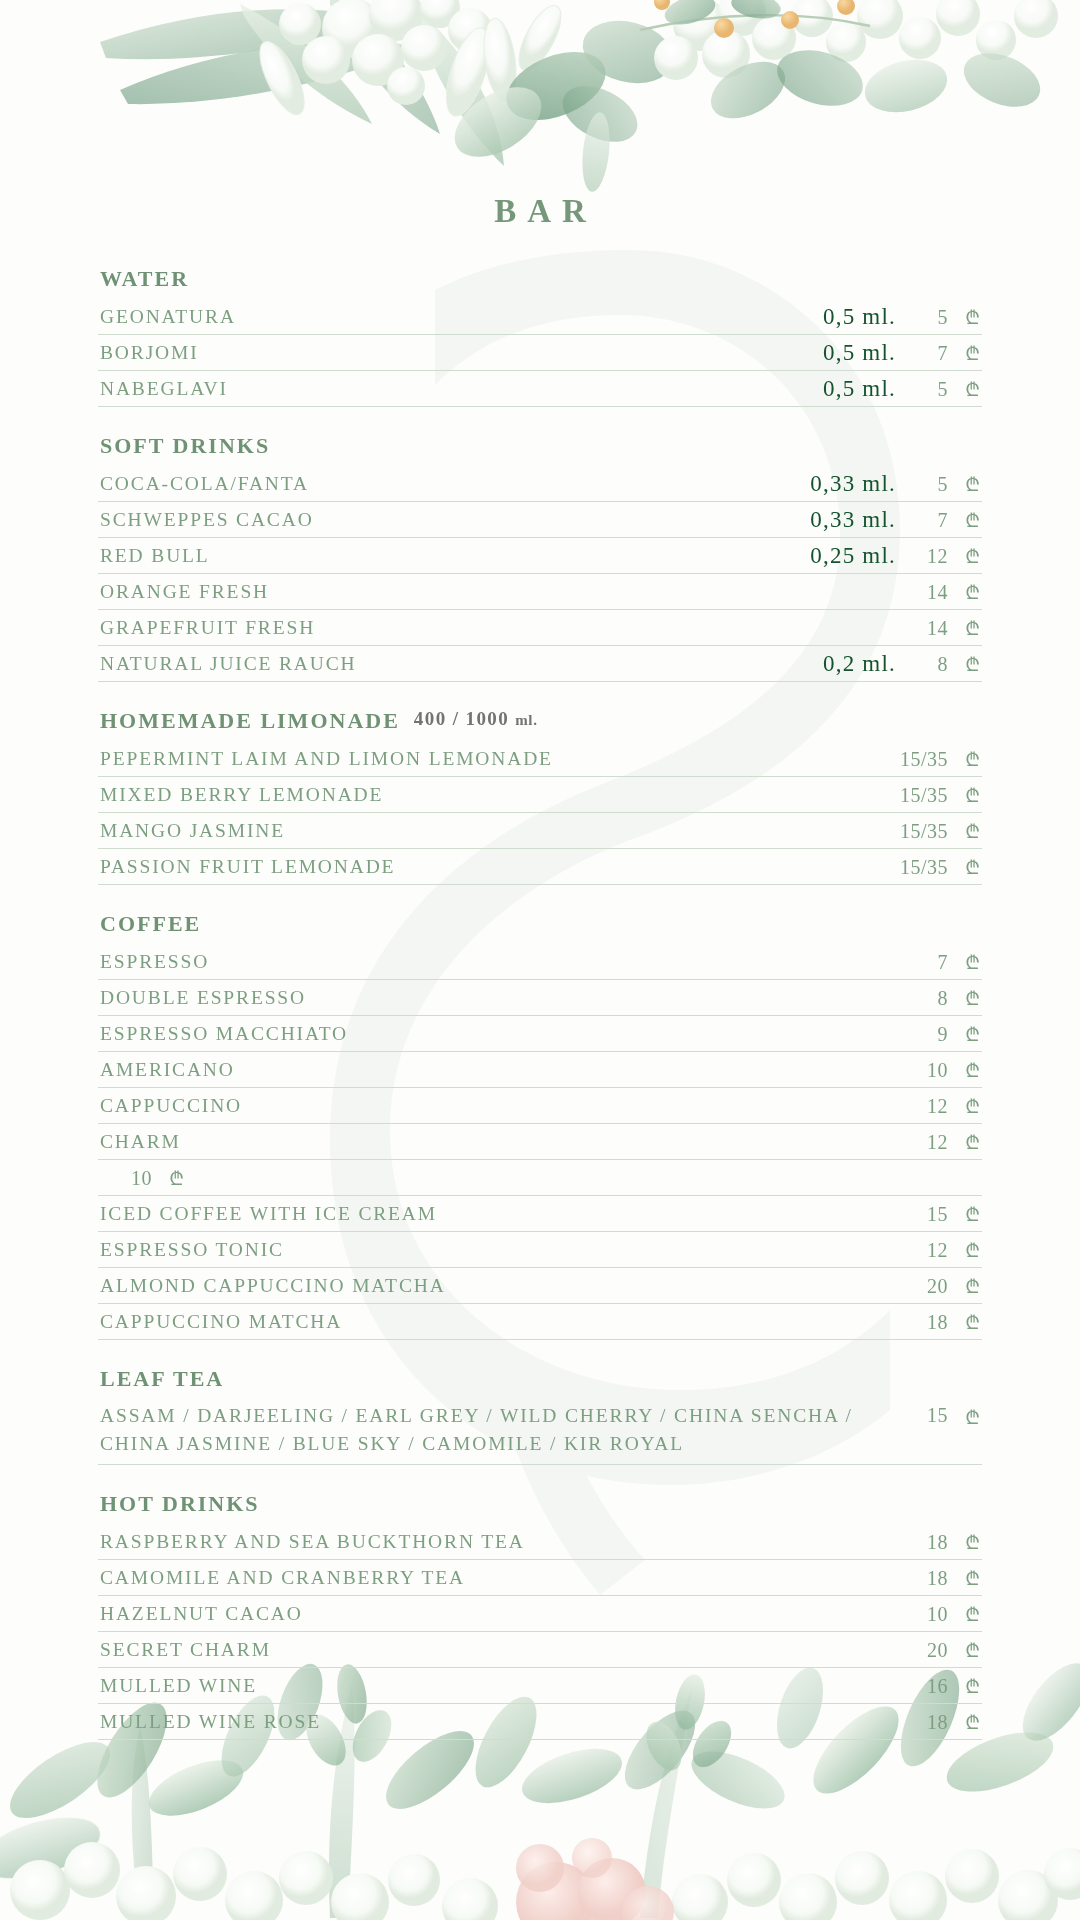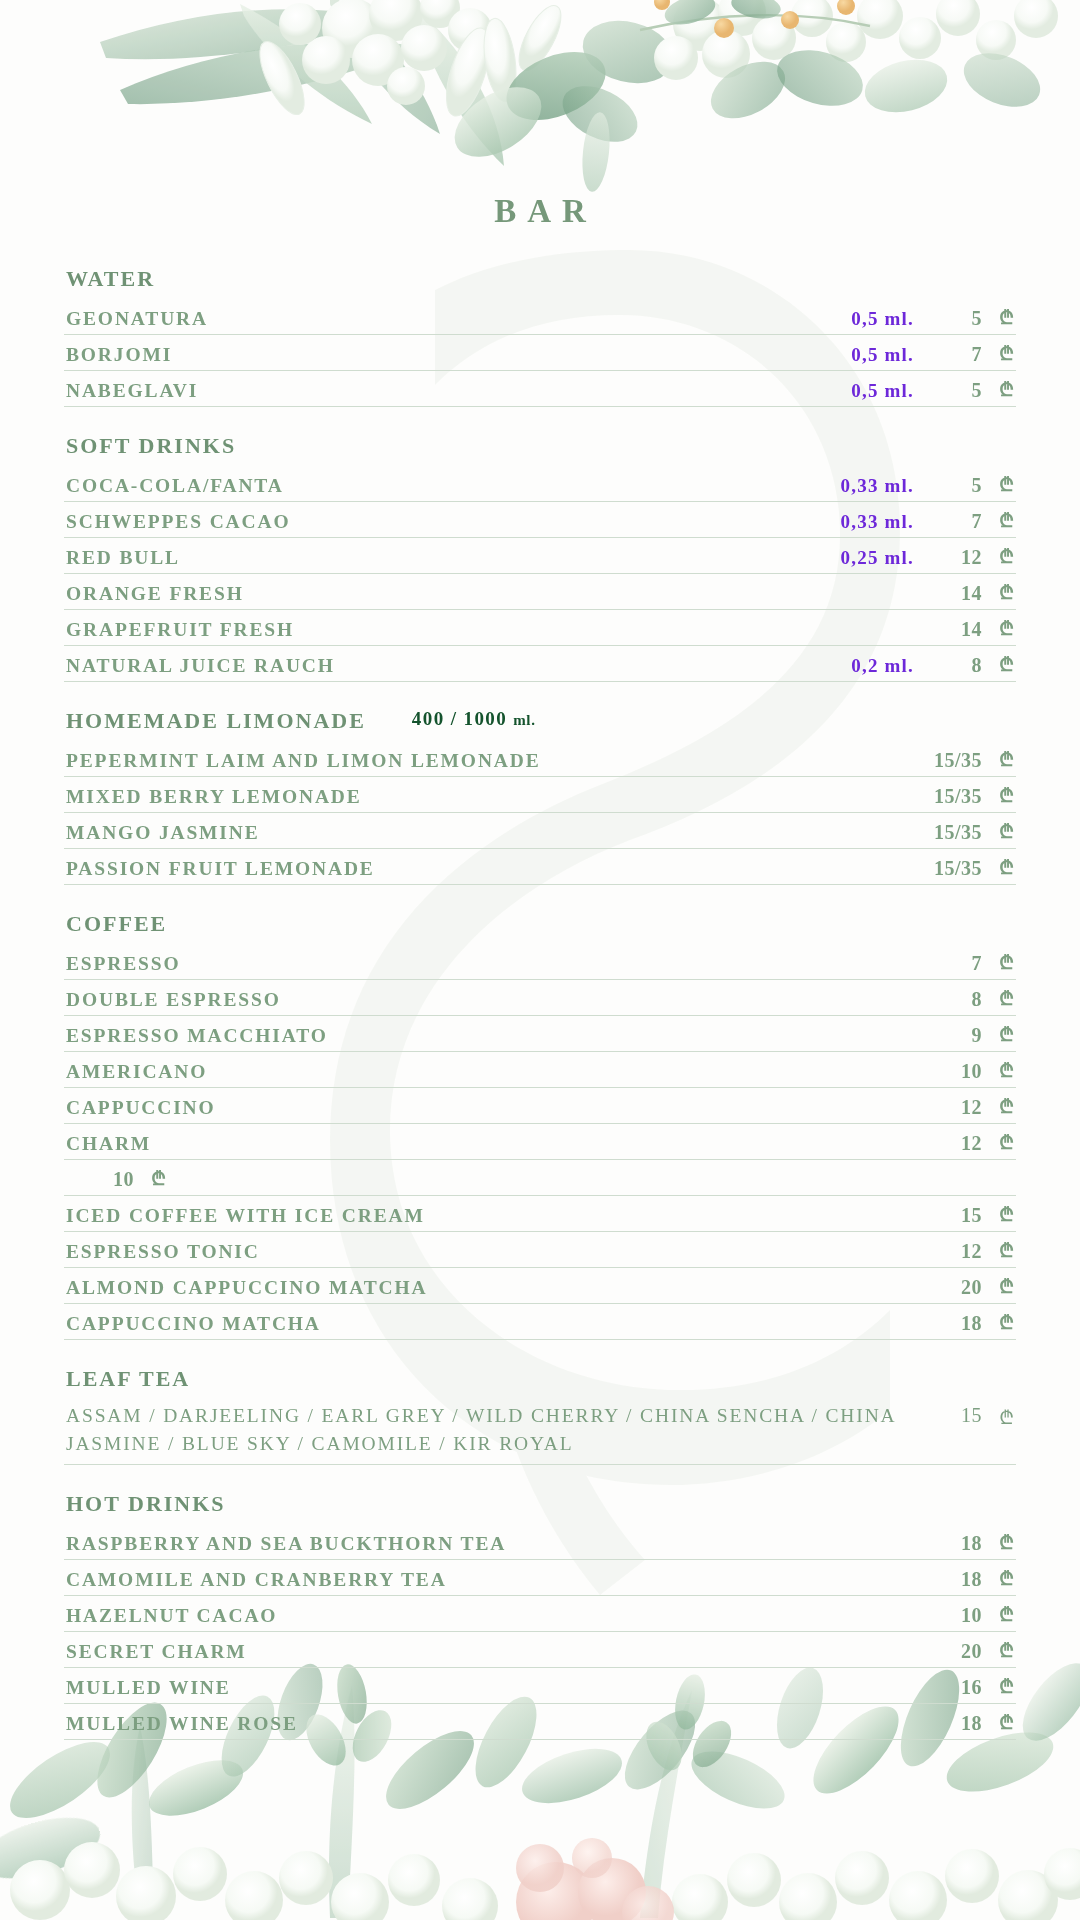--- a/index.html
+++ b/index.html
@@ -40,21 +40,21 @@
     pointer-events: none;
     z-index: 1;
   }
   .floral-top { top: -6px; height: 200px; }
   .floral-bottom { bottom: 0; height: 470px; }
 
   
   .content {
     position: relative;
     z-index: 3;
-    padding: 0 64px;
+    padding: 0 98px;
   }
 
   .menu-title {
     text-align: center;
     font-size: 33px;
     letter-spacing: 11px;
     color: #76987a;
     font-weight: 700;
     margin-top: 193px;
     margin-bottom: 36px;
@@ -71,54 +71,51 @@
     font-weight: 700;
     font-size: 22px;
     letter-spacing: 2.0px;
     margin-bottom: 7px;
     padding-left: 2px;
   }
   .section-note {
     font-weight: 700;
     font-size: 19px;
     letter-spacing: 1.4px;
-    color: #14532d;
-    margin-left: 32px;
+    color: #737373;
   }
   .section-note .unit {
     font-size: 15px;
     letter-spacing: .6px;
   }
 
   .rows { width: 100%; }
 
   .row {
     display: flex;
-    align-items: flex-end;
+    align-items: center;
     border-bottom: 1px solid #cfdccf;
     padding: 5px 2px 4px 2px;
     min-height: 31px;
-    font-weight: bold;
   }
 
   .row-name {
     flex: 1 1 auto;
     color: #7d9f81;
     font-size: 19.5px;
     letter-spacing: 1.85px;
     white-space: nowrap;
   }
 
   .row-vol {
     flex: 0 0 auto;
-    color: #6d28d9;
-    font-size: 19px;
+    color: #14532d;
+    font-size: 23px;
     letter-spacing: 1.2px;
     text-align: right;
-    margin-right: 16px;
     white-space: nowrap;
   }
 
   .row-price {
     flex: 0 0 auto;
     color: #7d9f81;
     font-size: 20px;
     letter-spacing: .5px;
     text-align: right;
     min-width: 52px;

